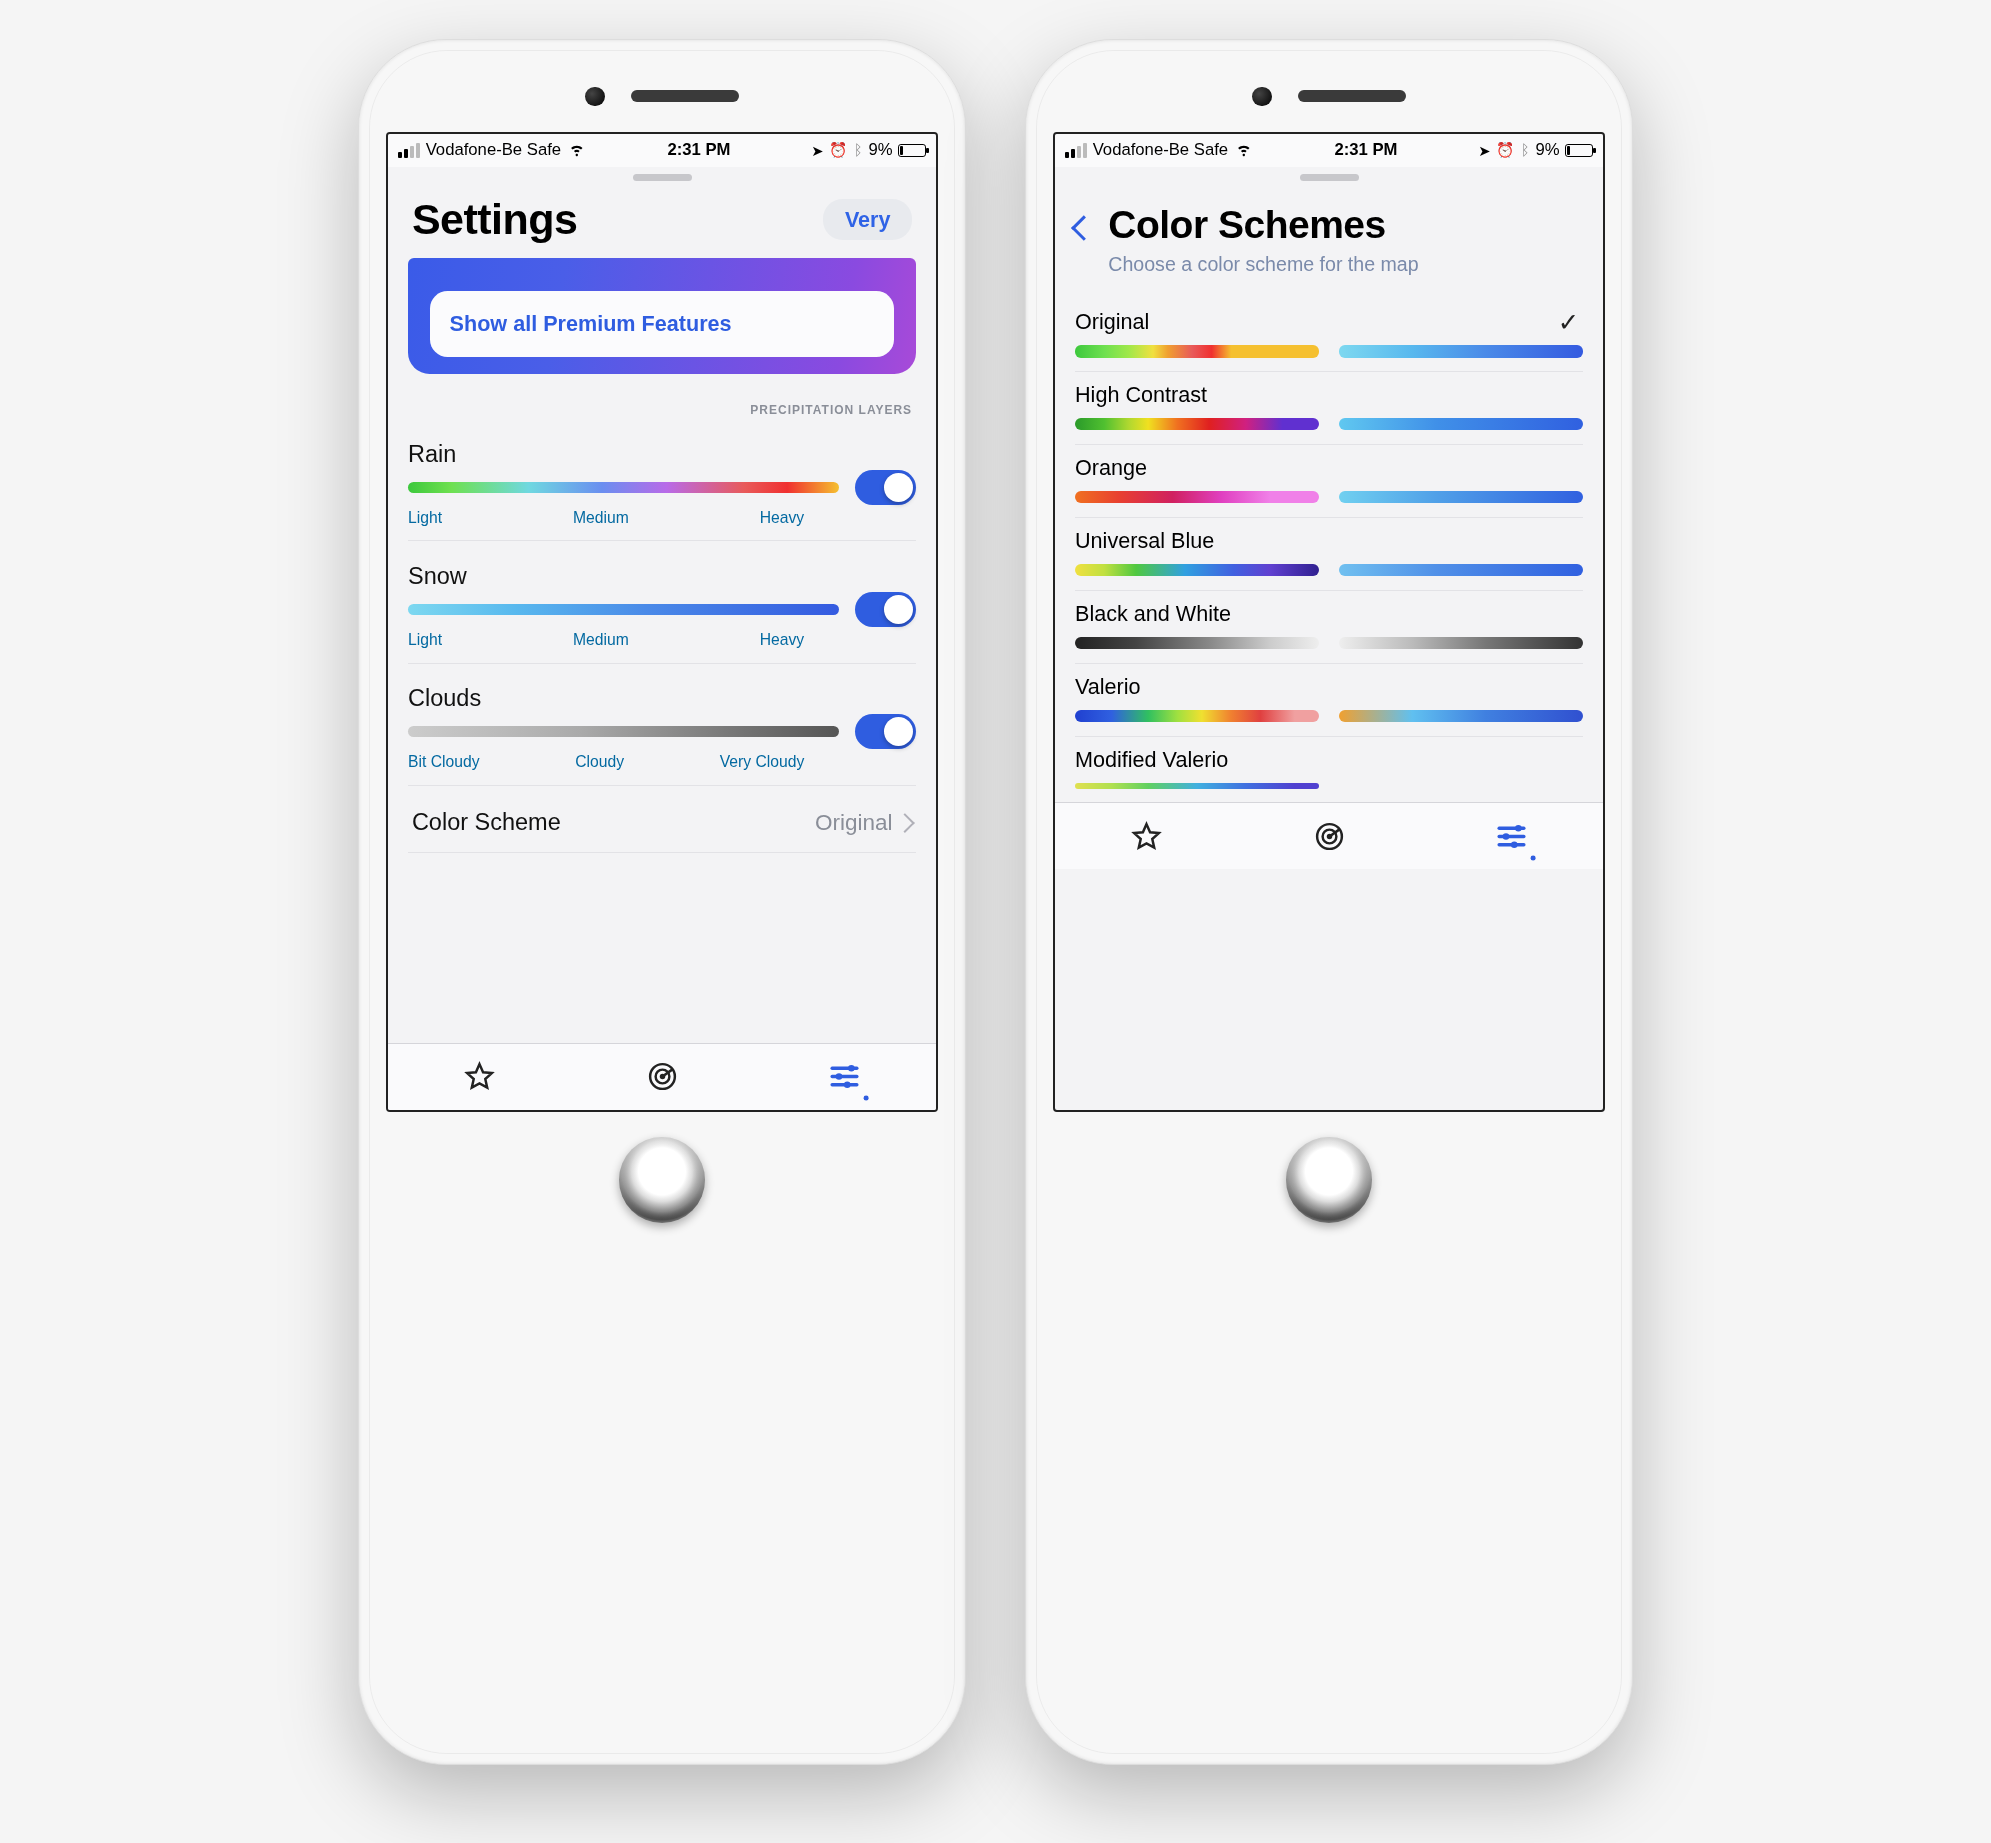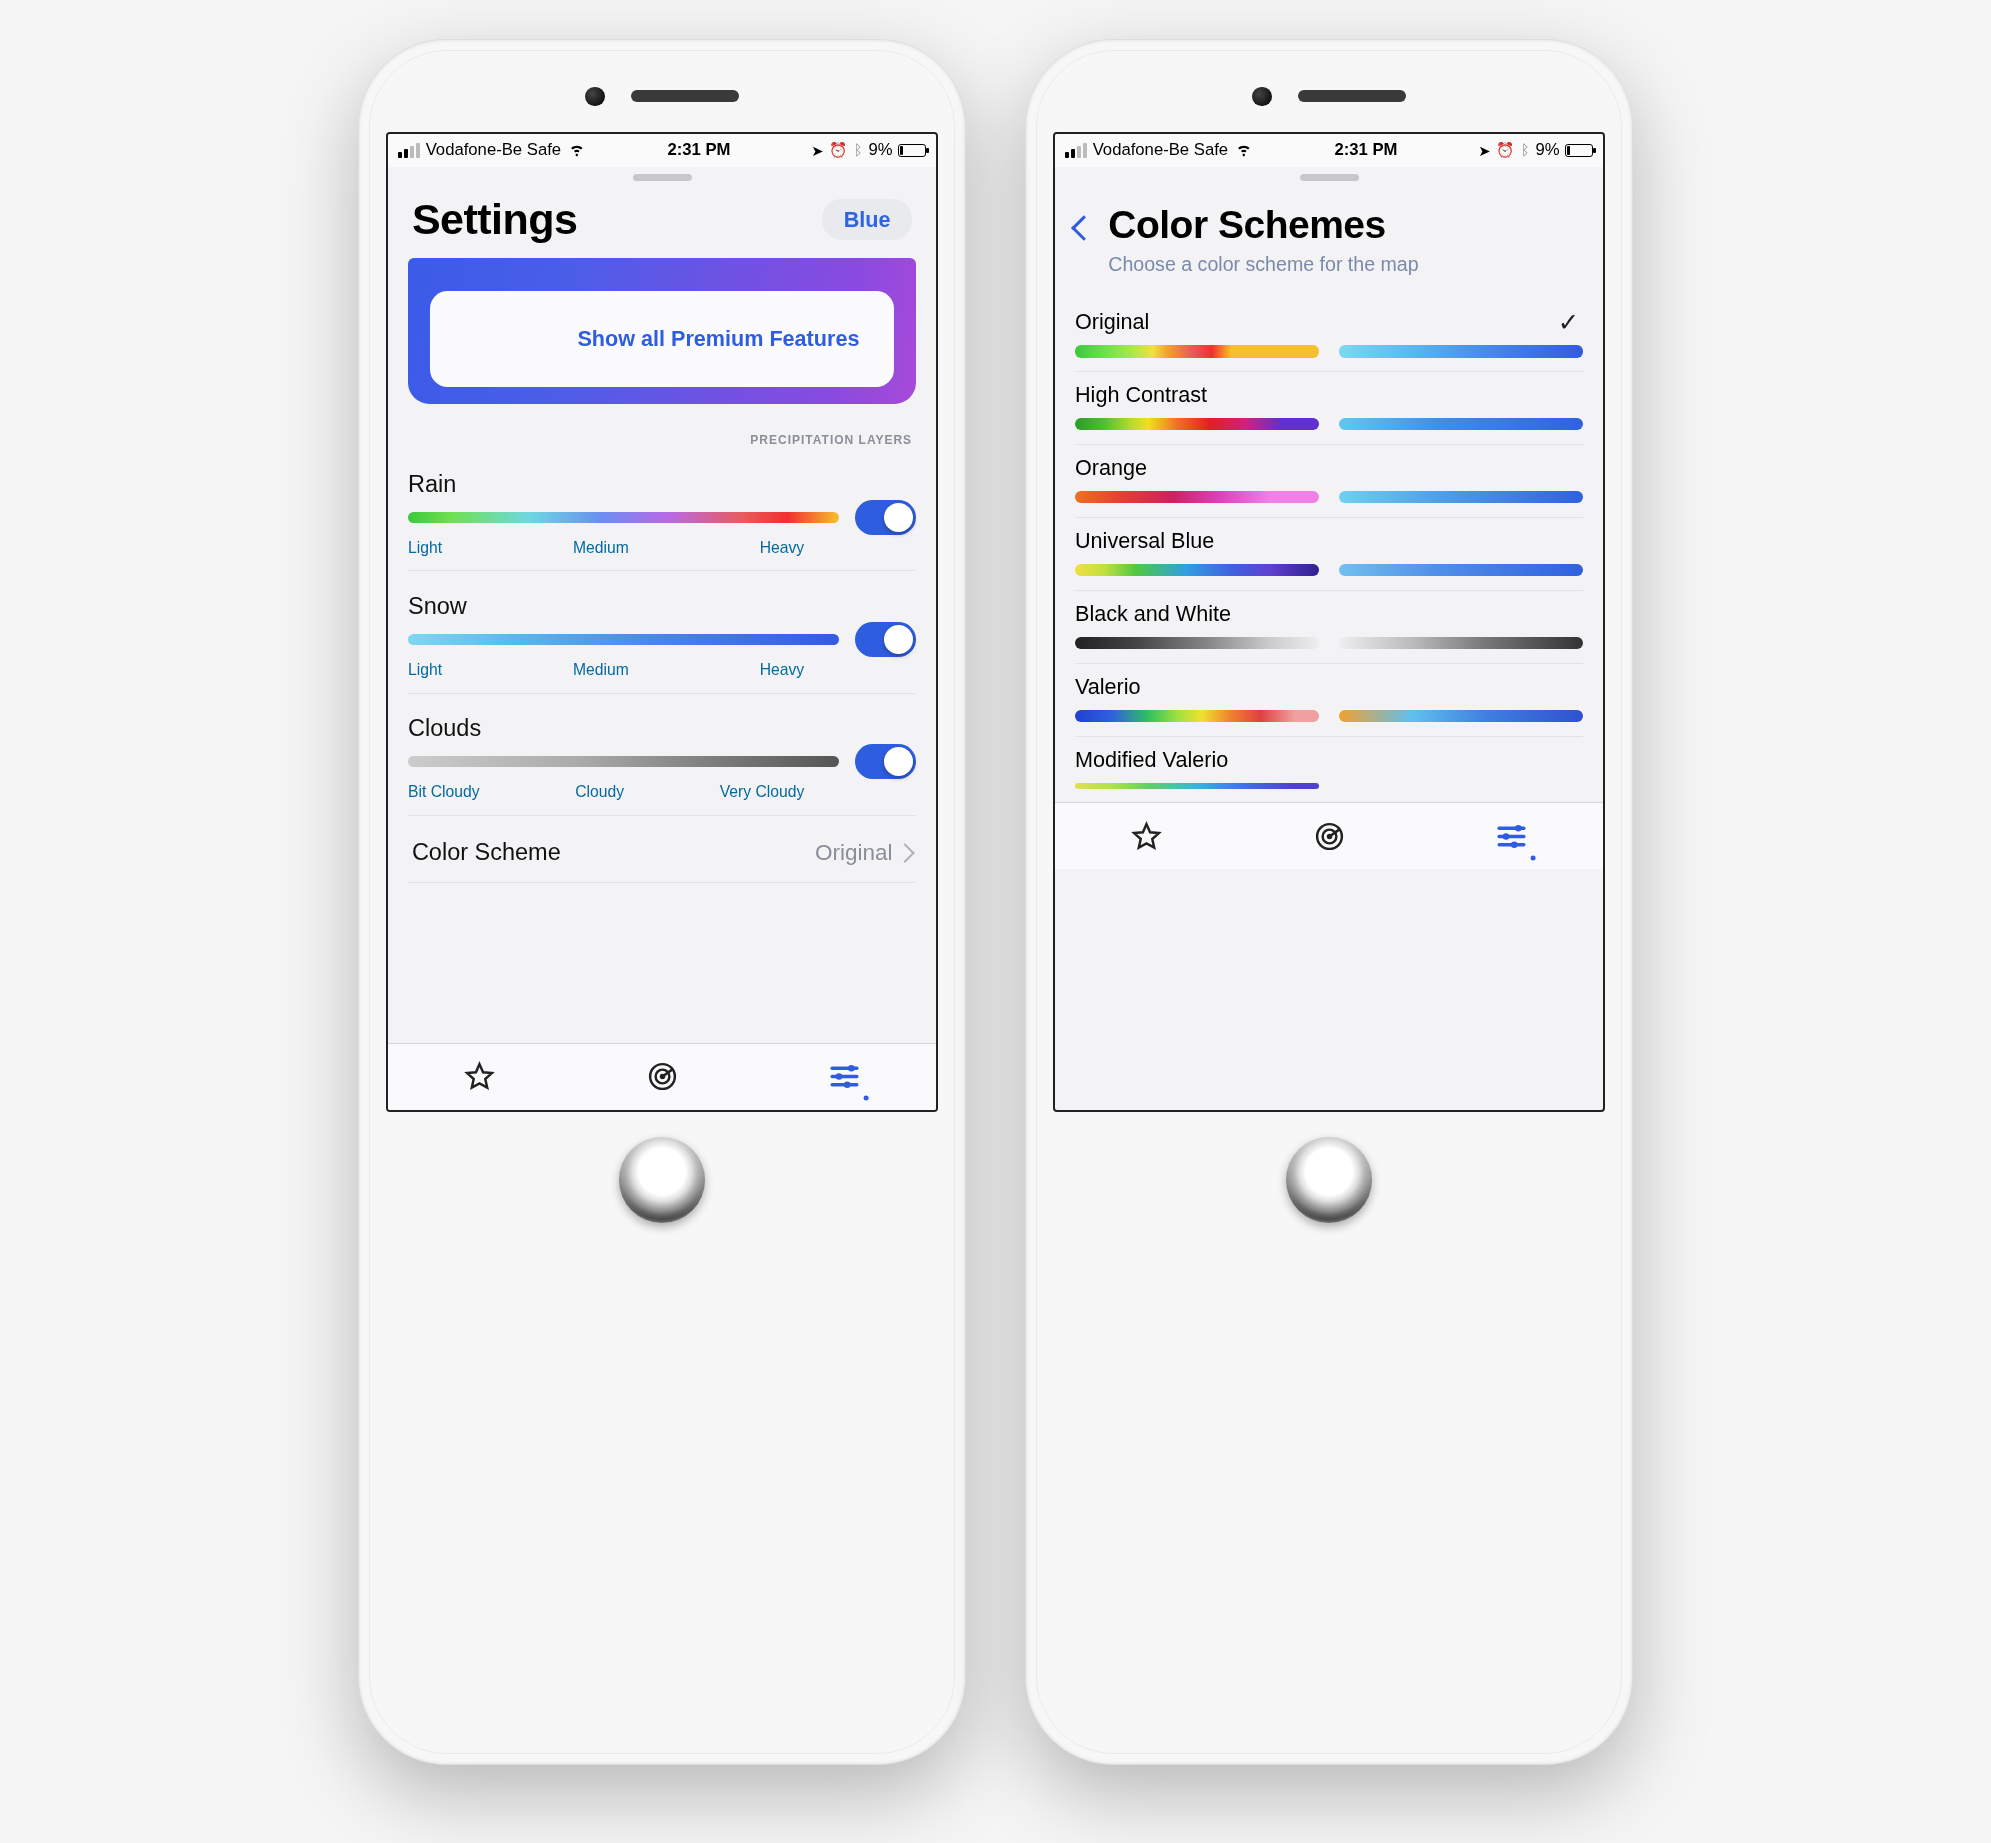--- a/index.html
+++ b/index.html
@@ -78,22 +78,22 @@
   .content { flex:1; overflow:hidden; padding: 0 19.6px; }
 
   .premium-card{
     background: linear-gradient(100deg, #3a5be8 0%, #4a5ee8 30%, #8a4ae0 85%, #a84ad8 100%);
     border-radius: 21.6px;
     padding: 33px 21.6px 17.6px;
     margin-bottom: 29px;
     border-top-left-radius:5.9px; border-top-right-radius:5.9px;
   }
   .premium-inner{
-    background:#fbfbfd; border-radius:17.6px; text-align:right;
-    color:#2f5de0; font-weight:600; font-size:21.6px; padding:35px;
+    background:#fbfbfd; border-radius:17.6px; text-align:left;
+    color:#2f5de0; font-weight:600; font-size:21.6px; padding:20px;
   }
 
   .sec-title{ color:#8a8e98; font-size:12px; font-weight:600; letter-spacing:1px; margin: 19.6px 3.9px 17.6px; text-align: right;}
 
   .layer-row{ padding: 5.9px 0 13.7px; border-bottom:1px solid #e2e2e6;}
   .layer-top{ display:flex; align-items:center; justify-content:space-between; margin-bottom:2px;}
   .layer-name{ font-size:23.5px; font-weight:500; color:#111;}
   .toggle{ width:61px; height:35px; background:#2f5de0; border-radius:19.6px; position:relative; flex-shrink:0;}
   .toggle::after{ content:''; position:absolute; right:2.9px; top:2.9px; width:29px; height:29px; background:#fff; border-radius:50%; box-shadow:0 2px 4.9px rgba(0,0,0,0.3);}
   .legend{ display:flex; justify-content:space-between; color:#0369a1; font-size:15.7px; margin-top:3.9px; width:78%;}
@@ -183,21 +183,21 @@
               <span class="fill"></span>
             </span>
           </span>
       </div>
     </div>
 
     <div class="grabber"></div>
 
     <div class="hdr">
       <h1>Settings</h1>
-      <div class="done-btn">Blue</div>
+      <div class="done-btn">Very</div>
     </div>
 
     <div class="content">
 
       <div class="premium-card">
         <div class="premium-inner">Show all Premium Features</div>
       </div>
 
       <div class="sec-title">PRECIPITATION LAYERS</div>
 

